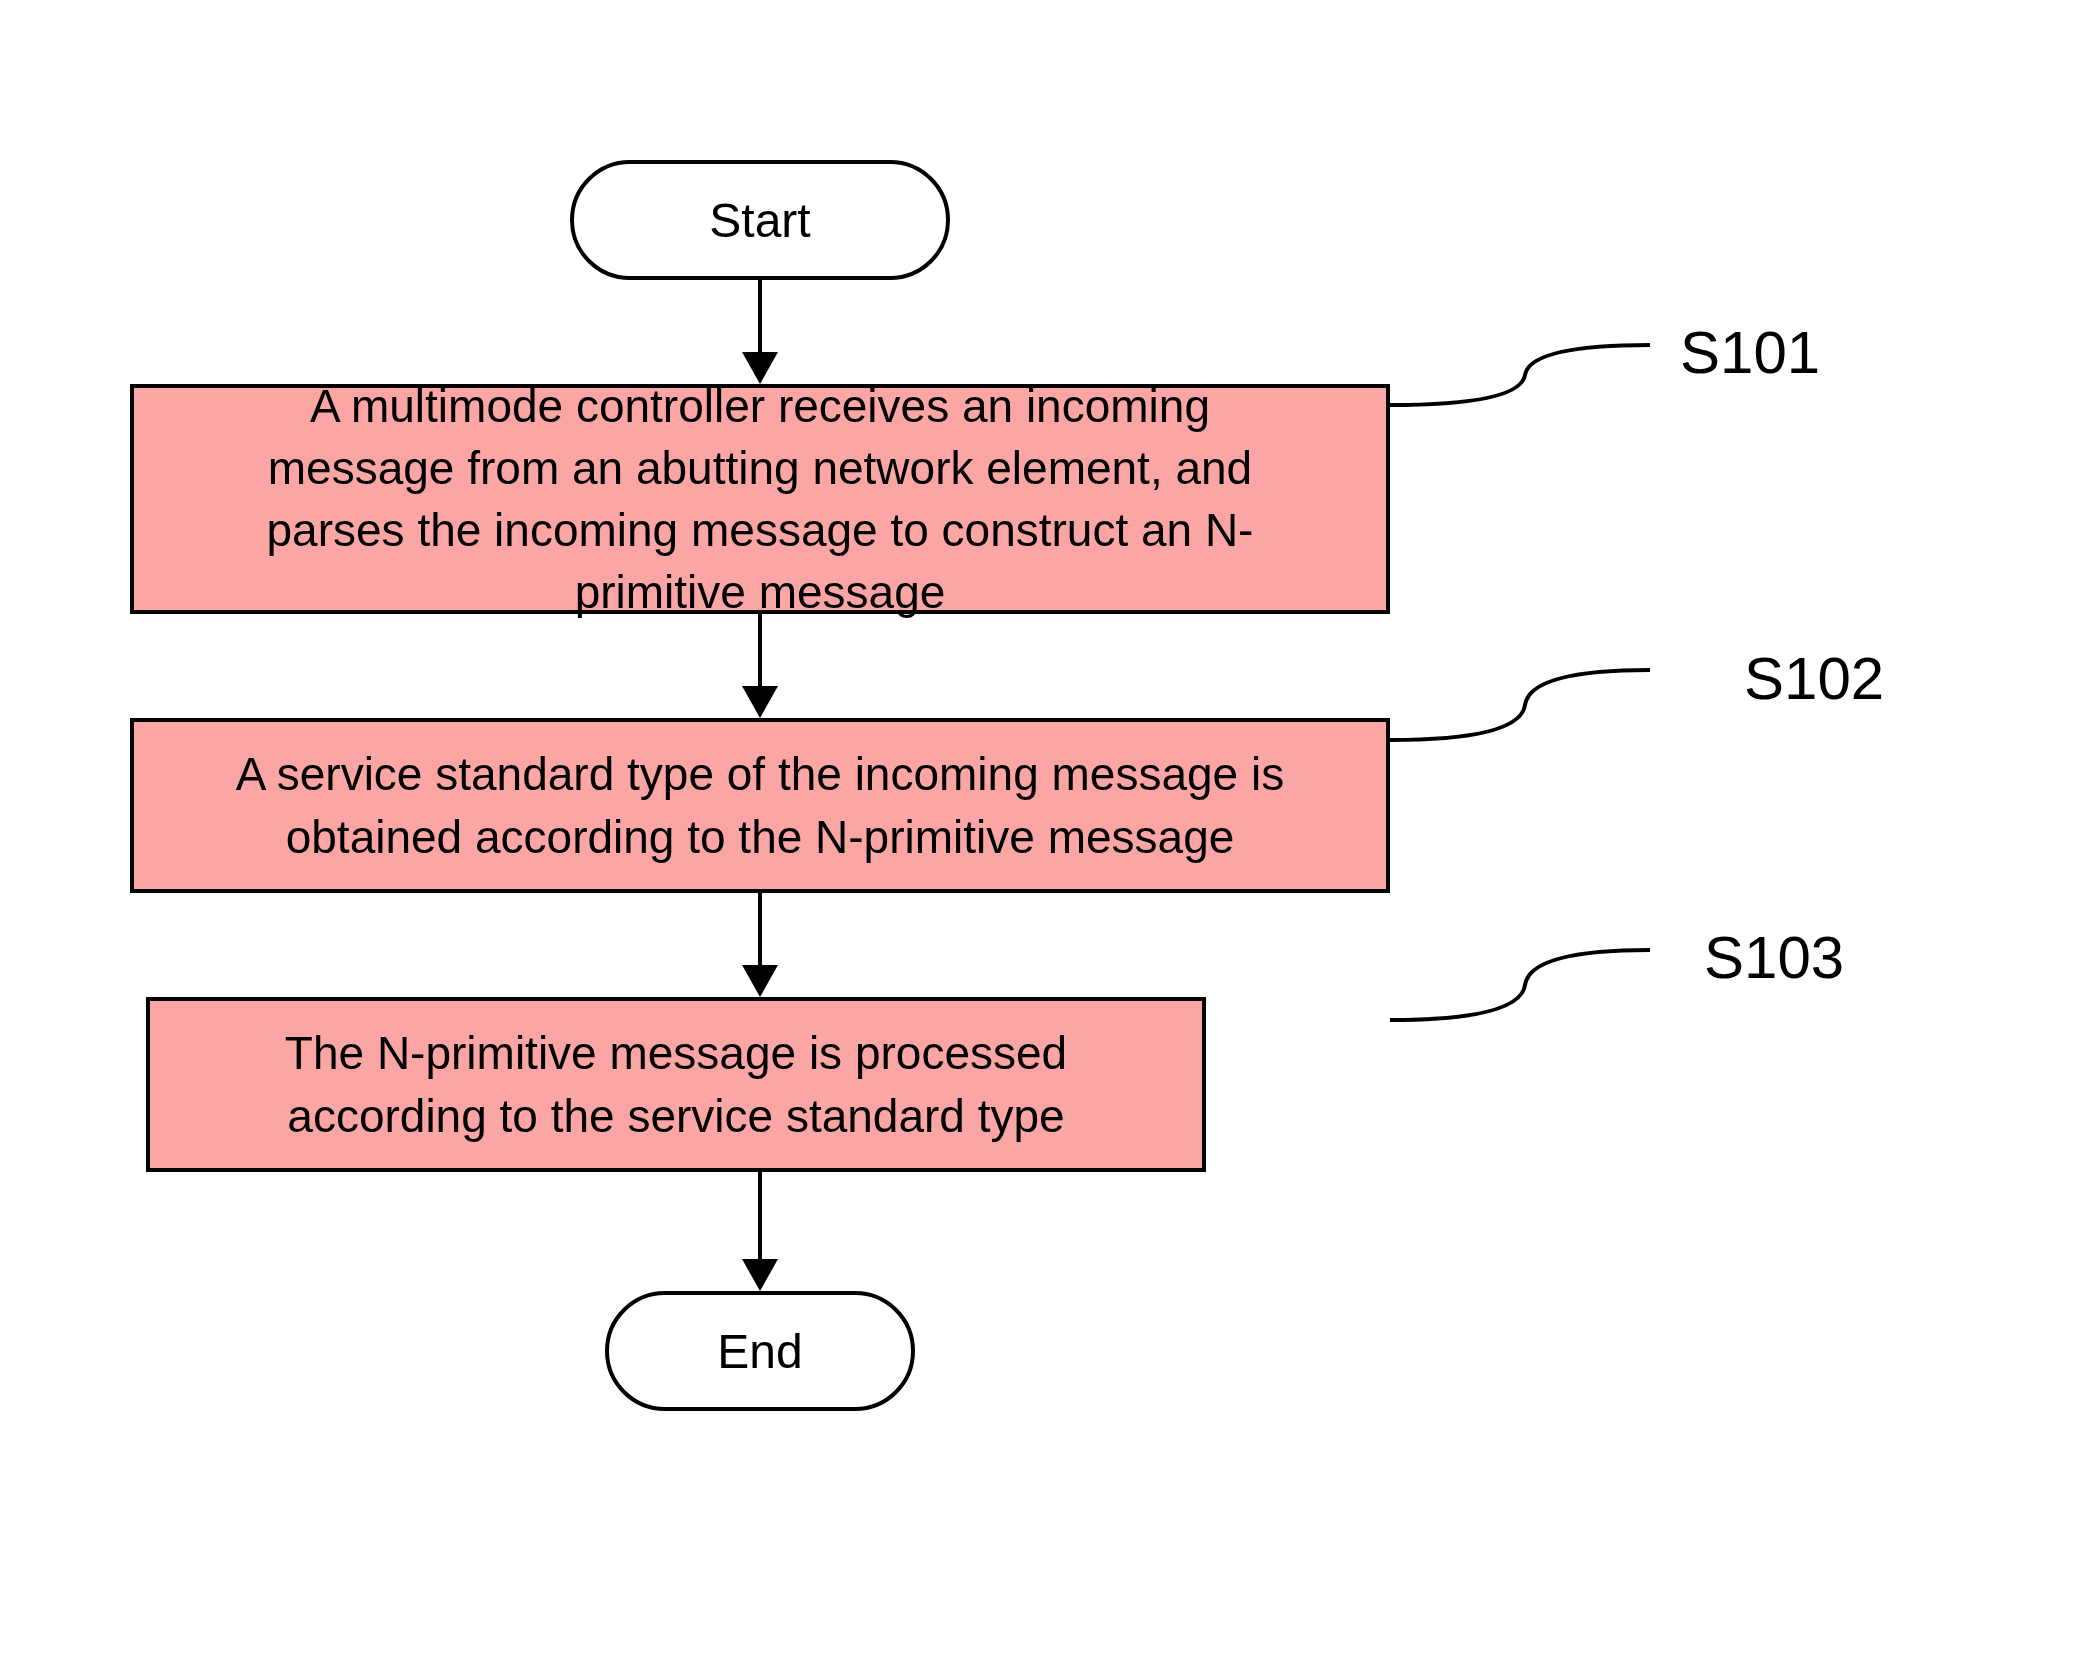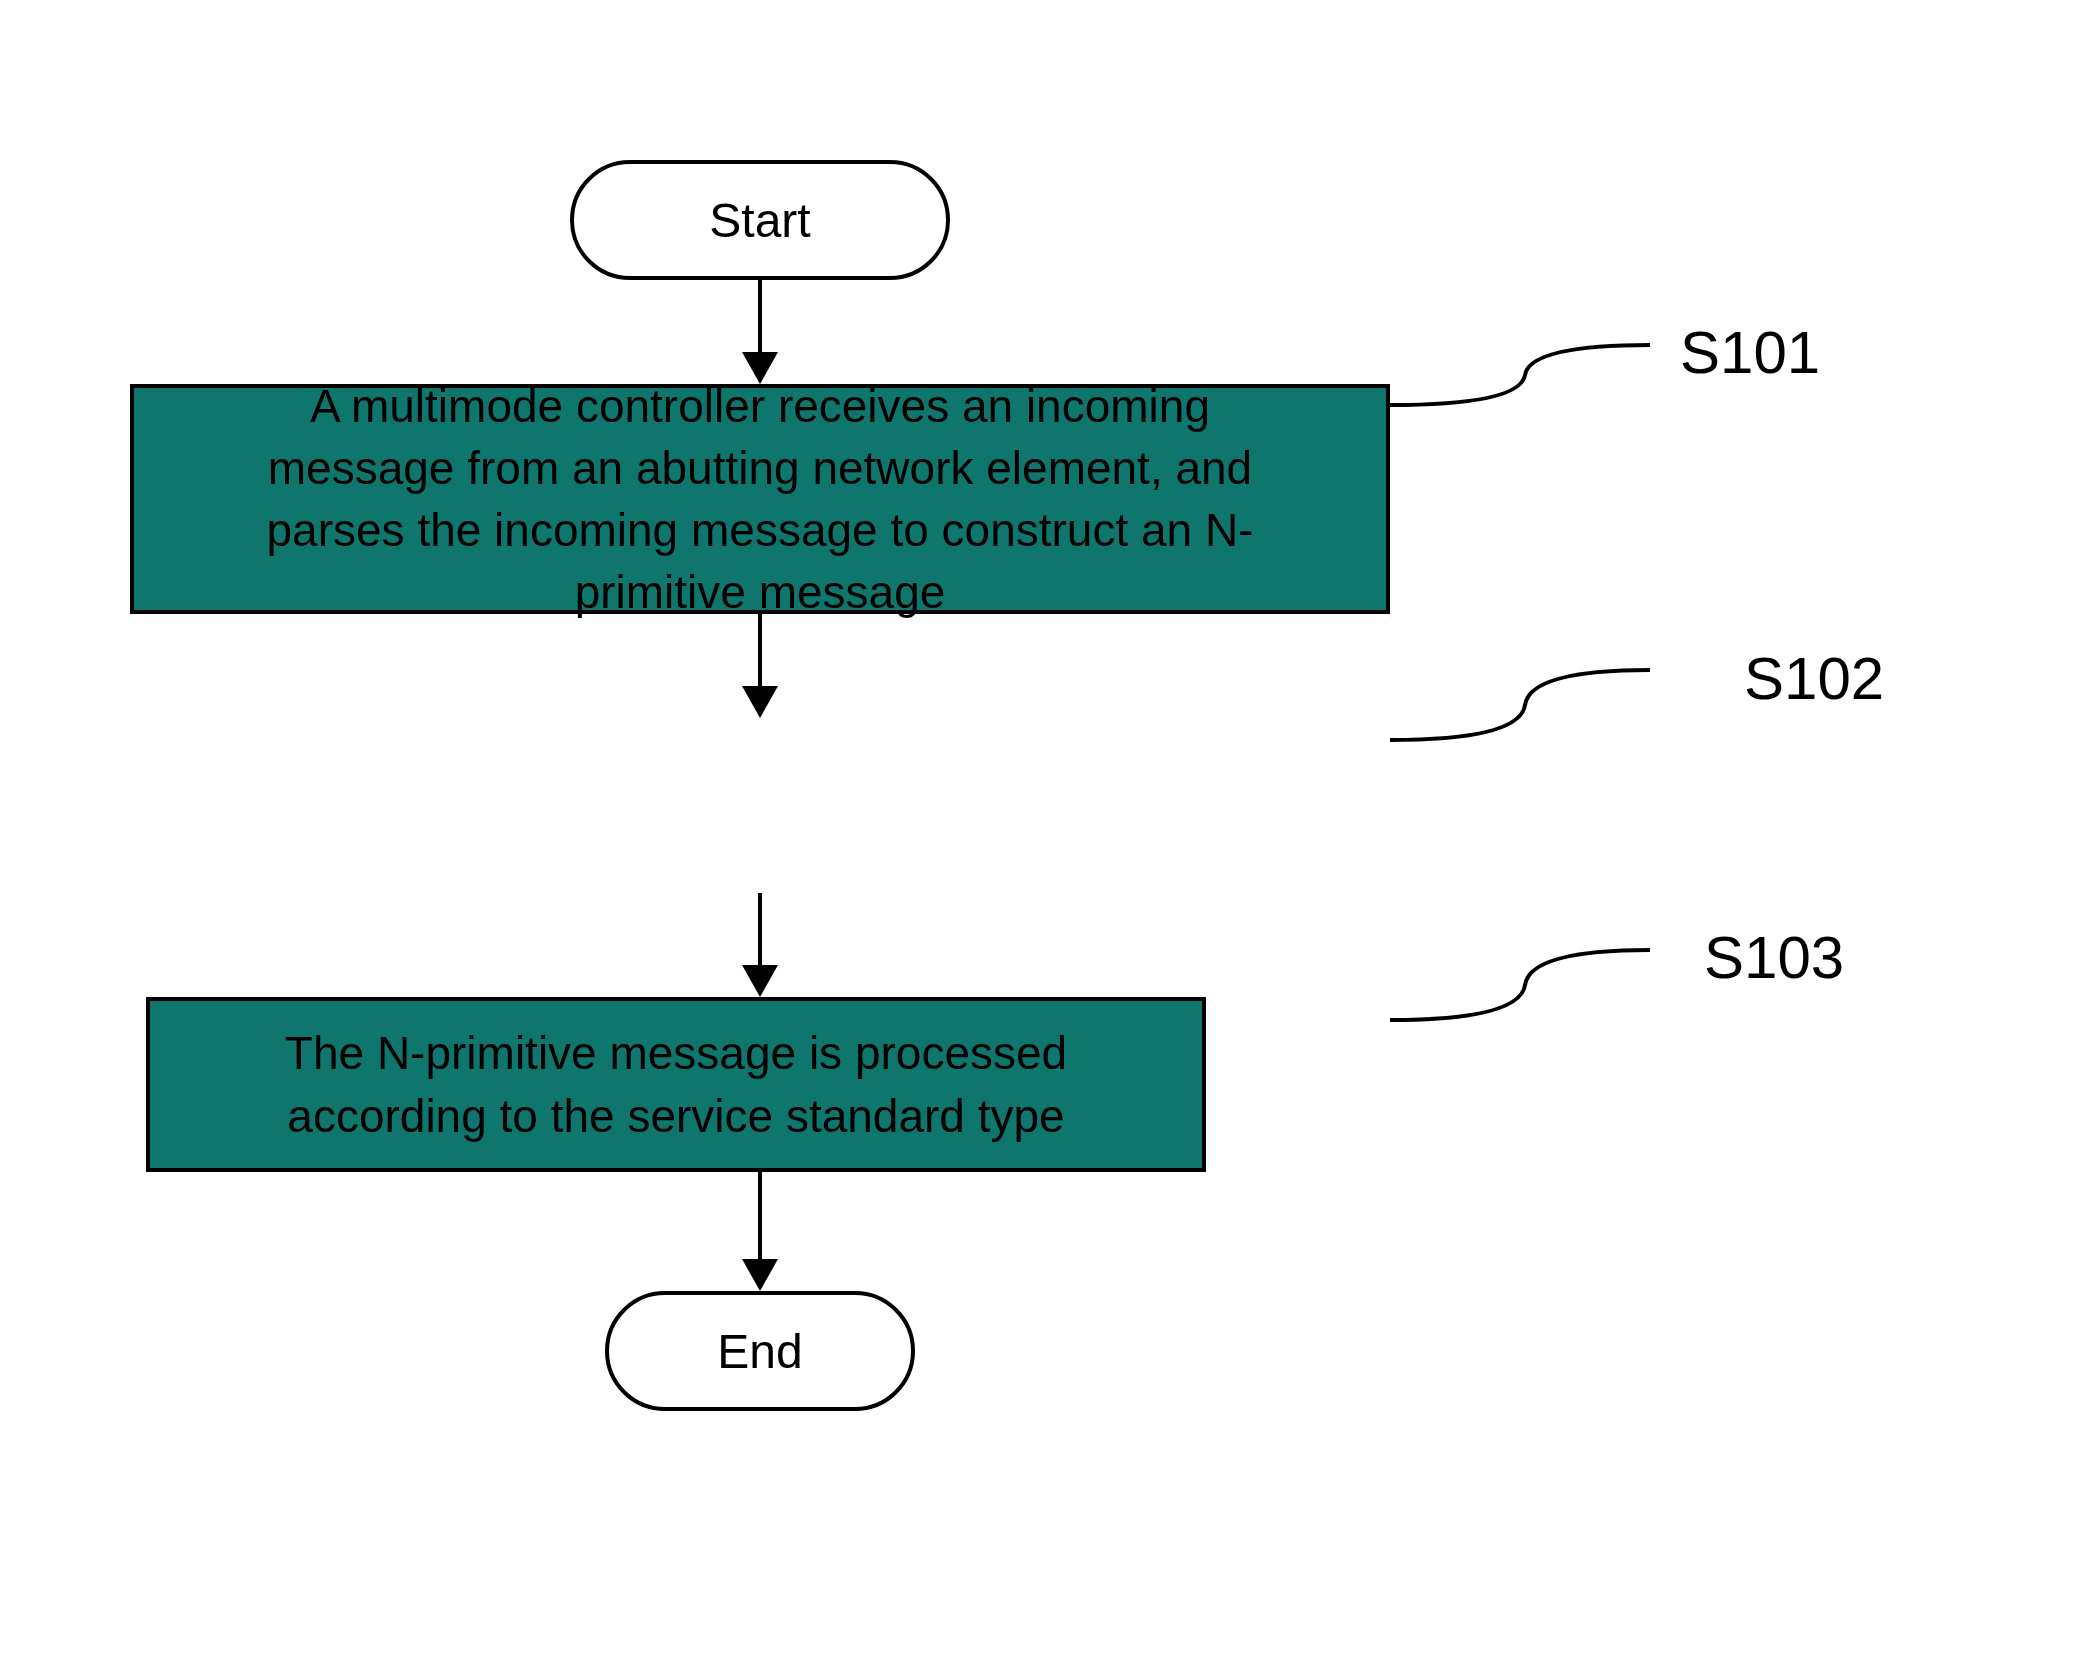--- a/index.html
+++ b/index.html
@@ -25,21 +25,21 @@
       box-sizing: border-box;
     }
     .process {
       position: absolute;
       border: 4px solid black;
       display: flex;
       align-items: center;
       justify-content: center;
       font-size: 46px;
       text-align: center;
-      background: #0f766e;
+      background: #fca5a5;
       box-sizing: border-box;
       padding: 20px 92px;
       line-height: 1.35;
     }
     .step-label {
       position: absolute;
       font-size: 60px;
     }
     .arrow-line {
       position: absolute;
@@ -76,20 +76,23 @@
   </div>
 
   <svg class="connector-svg" style="left:1390px; top:345px; width:270px; height:80px;">
     <path d="M 0 60 Q 130 60 135 30 Q 140 0 260 0" stroke="black" stroke-width="4" fill="none"></path>
   </svg>
   <div class="step-label" style="left:1680px; top:318px;">S101</div>
 
   <div class="arrow-line" style="left:758px; top:614px; height:80px;"></div>
   <div class="arrow-head" style="left:742px; top:686px;"></div>
 
+  <div class="process" style="left:130px; top:718px; width:1260px; height:175px;">
+    <span>A service standard type of the incoming message is obtained according to the N-primitive message</span>
+  </div>
 
   <svg class="connector-svg" style="left:1390px; top:670px; width:270px; height:90px;">
     <path d="M 0 70 Q 130 70 135 35 Q 140 0 260 0" stroke="black" stroke-width="4" fill="none"></path>
   </svg>
   <div class="step-label" style="left:1744px; top:644px;">S102</div>
 
   <div class="arrow-line" style="left:758px; top:893px; height:80px;"></div>
   <div class="arrow-head" style="left:742px; top:965px;"></div>
 
   <div class="process" style="left:146px; top:997px; width:1060px; height:175px;">

